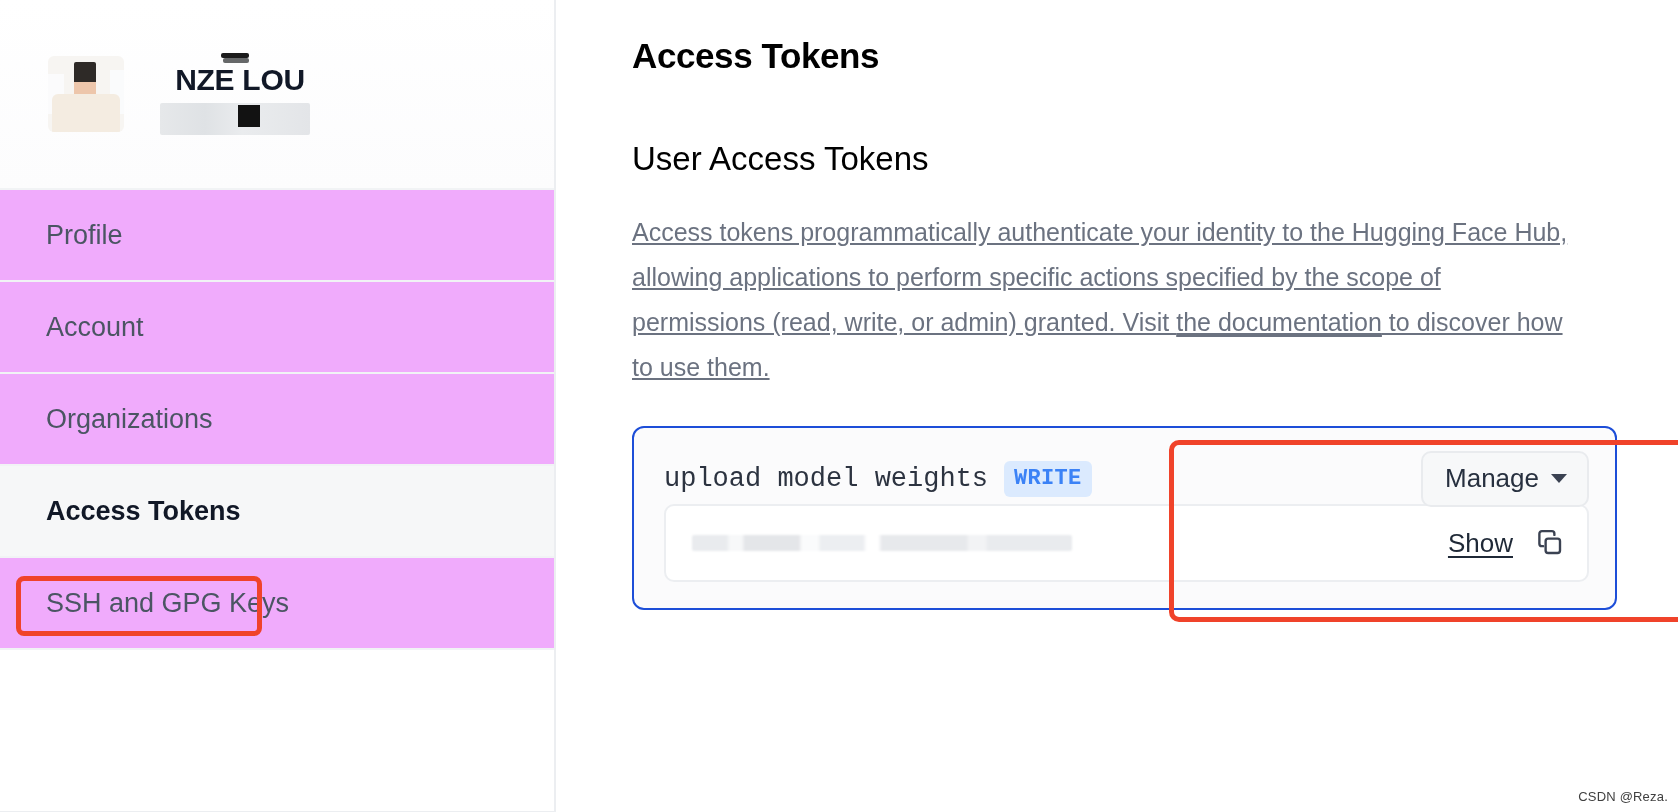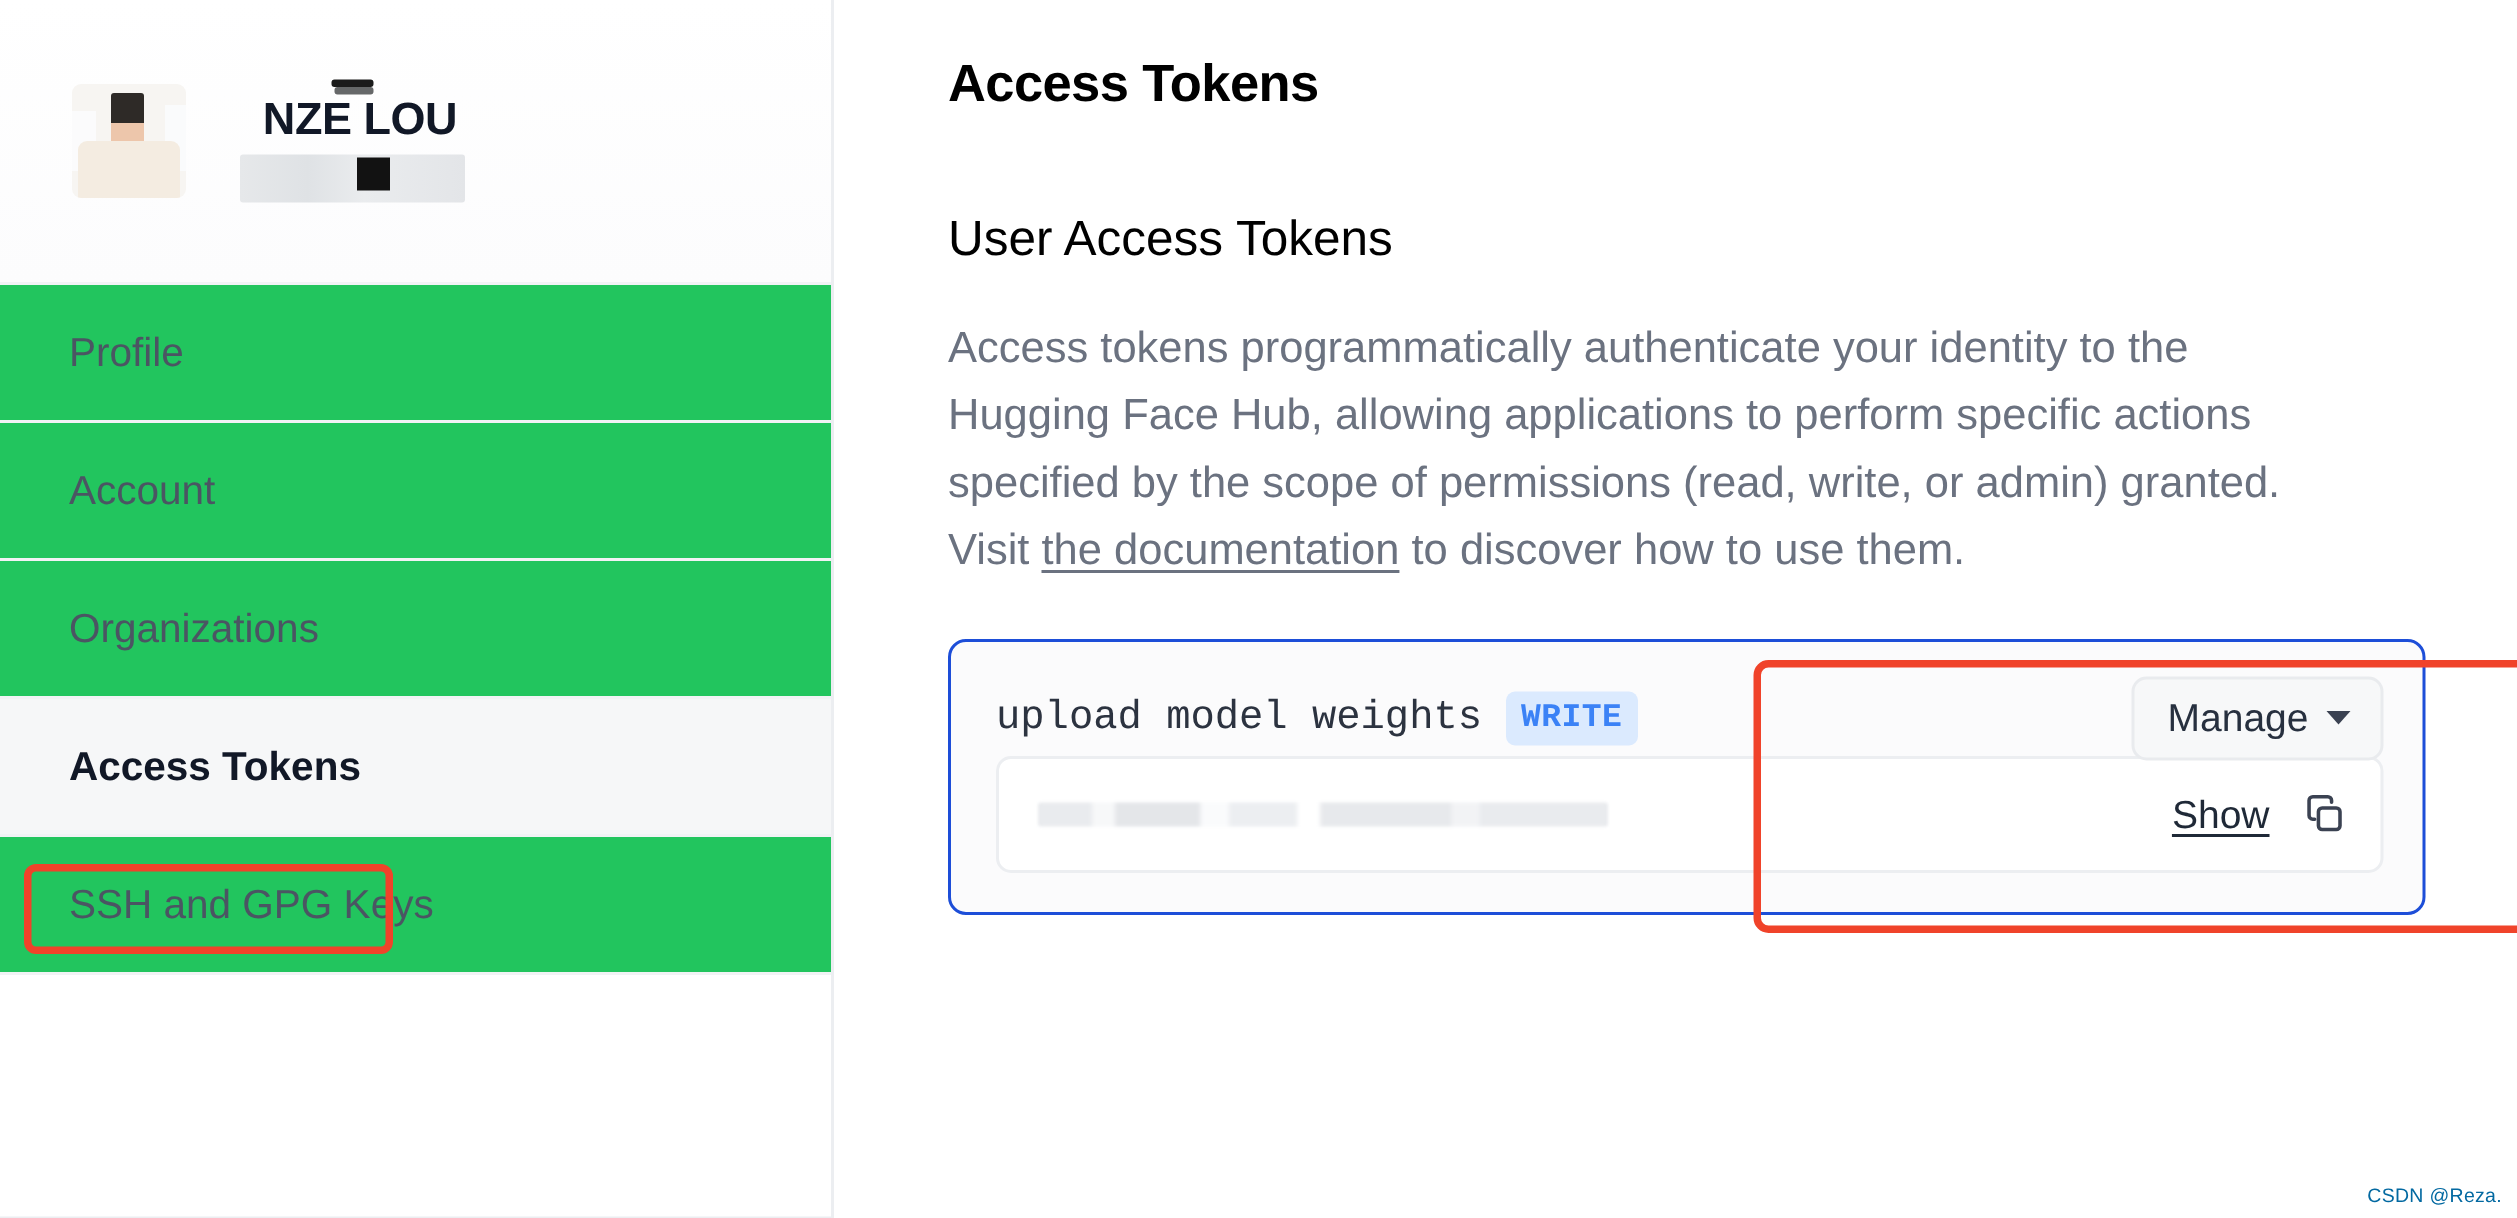--- a/index.html
+++ b/index.html
@@ -138,21 +138,21 @@
   .nav-item {
     height: 92px;
     display: flex;
     align-items: center;
     padding-left: 46px;
     box-sizing: border-box;
     border-bottom: 2px solid #f1f3f5;
     font-size: 27px;
     color: #4b5563;
     cursor: pointer;
-    background: #22c55e;
+    background: #f0abfc;
     position: relative;
   }
   .nav-item.active {
     background: #f6f7f8;
     color: #111827;
     font-weight: bold;
   }
 
   
   .annot-sidebar {
@@ -183,25 +183,26 @@
     margin: 10px 0 0 0;
     letter-spacing: -0.4px;
   }
   .section-title {
     font-size: 33px;
     font-weight: normal;
     color: #000000;
     margin: 64px 0 16px 0;
   }
   .description {
-    font-size: 29px;
+    font-size: 25px;
     line-height: 45px;
     color: #6b7280;
     margin: 32px 0 0 0;
     max-width: 940px;
+    text-decoration: underline;
   }
   .description a {
     color: #6b7280;
     text-decoration: underline;
     text-underline-offset: 4px;
   }
 
   
   .tokens-card {
     margin-top: 36px;
@@ -322,21 +323,21 @@
     font-size: 28px;
     color: #111827;
     cursor: pointer;
   }
 
   .watermark {
     position: absolute;
     right: 10px;
     bottom: 8px;
     font-size: 13px;
-    color: #0369a1;
+    color: #404040;
     letter-spacing: 0.2px;
   }
 </style>
 </head>
 <body>
 
 <div class="page">
 
   <aside class="sidebar">
     <div class="sidebar-inner">

